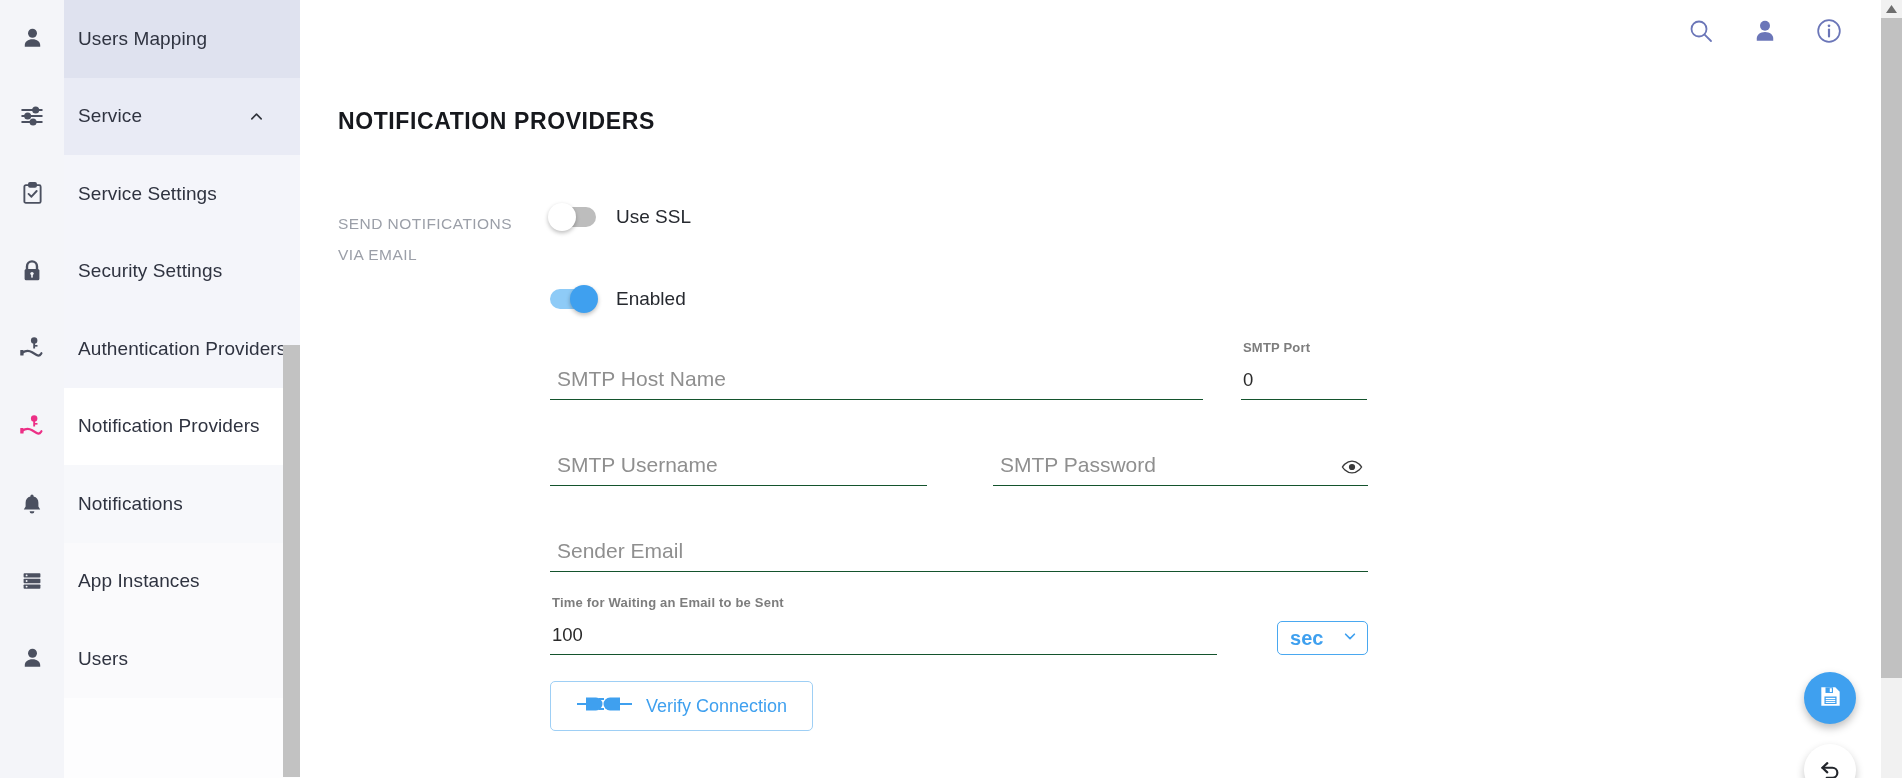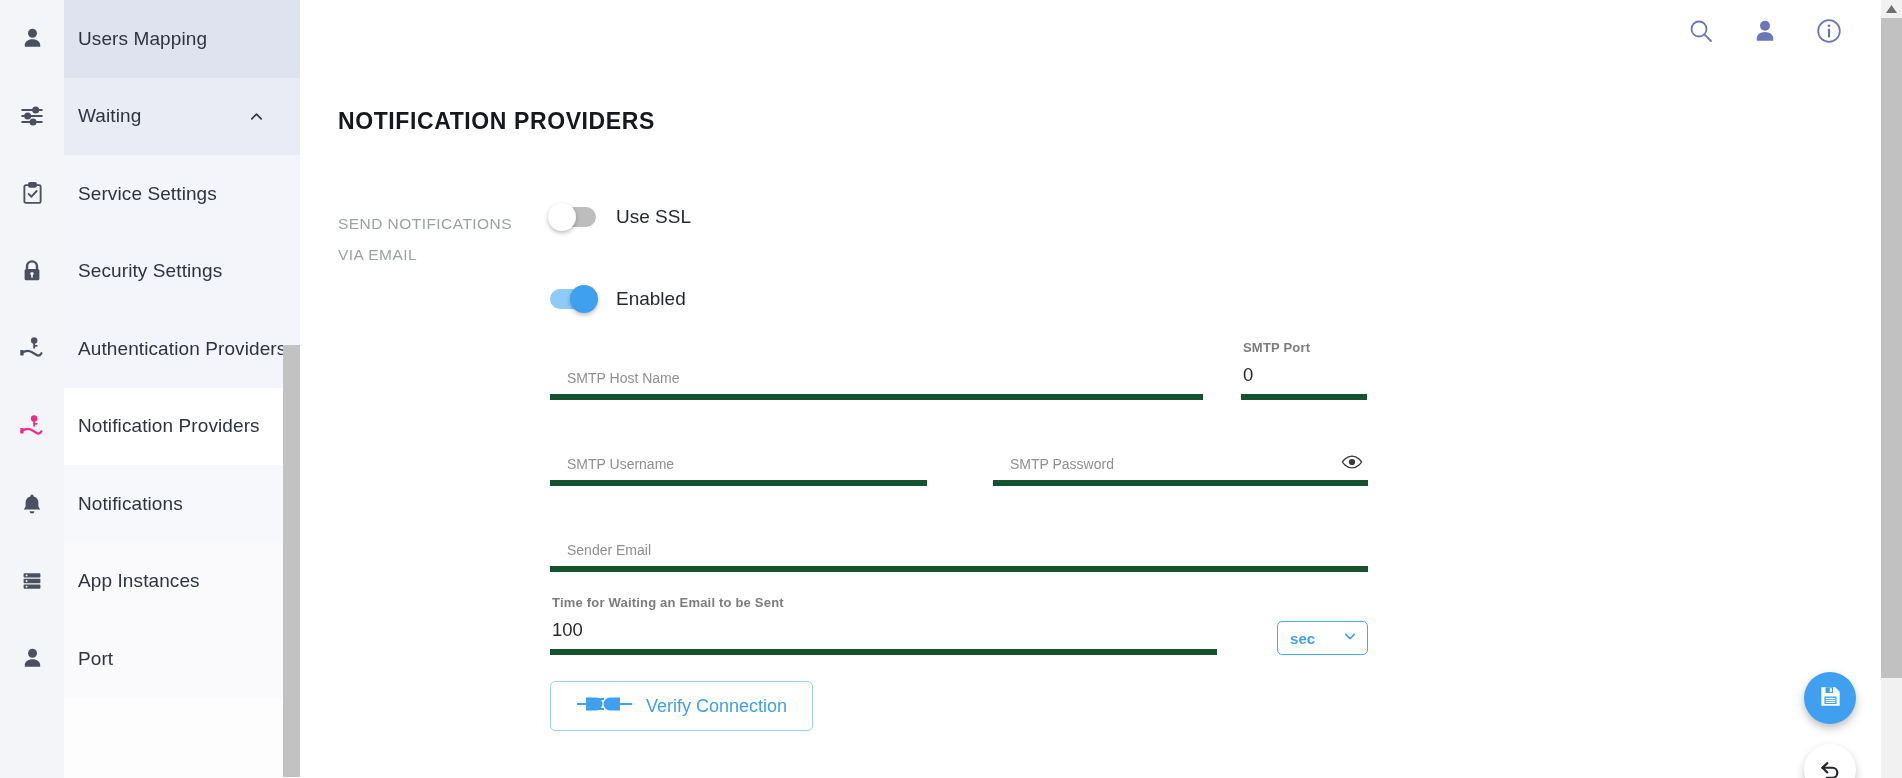--- a/index.html
+++ b/index.html
@@ -207,28 +207,28 @@
   .toggle-text {
     margin-left: 20px;
     font-size: 19px;
     color: #26292f;
   }
 
   
   .row { display: flex; align-items: flex-end; }
   .field {
     position: relative;
-    border-bottom: 6px solid #14532d;
+    border-bottom: 1px solid #14532d;
     height: 40px;
   }
   .field .ph {
     position: absolute;
-    left: 17px;
+    left: 7px;
     bottom: 8px;
-    font-size: 14px;
+    font-size: 21px;
     color: #8f8f8f;
     pointer-events: none;
   }
   .field .val {
     position: absolute;
     left: 2px;
     bottom: 8px;
     font-size: 18.5px;
     color: #2b2b2b;
   }
@@ -281,21 +281,21 @@
     border: 1px solid #4aa8f0;
     border-radius: 5px;
     display: flex;
     align-items: center;
     justify-content: space-between;
     padding: 0 10px 0 12px;
     cursor: pointer;
     background: #fff;
   }
   .unit-select .unit-text {
-    font-size: 15px;
+    font-size: 20px;
     font-weight: bold;
     color: #3fa0ef;
   }
 
   .verify-btn {
     margin-top: 26px;
     width: 263px;
     height: 50px;
     border: 1px solid #9ecff5;
     border-radius: 5px;
@@ -387,21 +387,21 @@
           <span class="nav-icon">
             <svg width="26" height="26" viewBox="0 0 24 24" fill="none" stroke="#4b5060" stroke-width="1.9" stroke-linecap="round">
         <line x1="3" y1="6.4" x2="21" y2="6.4"></line>
               <circle cx="15.4" cy="6.4" r="2.3" fill="#4b5060"></circle>
         <line x1="3" y1="12" x2="21" y2="12"></line>
               <circle cx="8" cy="12" r="2.3" fill="#4b5060"></circle>
         <line x1="3" y1="17.6" x2="21" y2="17.6"></line>
               <circle cx="13" cy="17.6" r="2.3" fill="#4b5060"></circle>
             </svg>
           </span>
-          <span class="nav-label">Waiting</span>
+          <span class="nav-label">Service</span>
           <span class="nav-chevron">
             <svg width="15" height="15" viewBox="0 0 16 16" fill="none" stroke="#31343c" stroke-width="1.7">
     <path d="M3 10.5 L8 5.5 L13 10.5" stroke-linecap="round" stroke-linejoin="round"></path>
             </svg>
           </span>
         </div>
         <div class="nav-item tint-c">
           <div class="rowtint"></div>
           <span class="nav-icon">
             <svg width="25" height="25" viewBox="0 0 24 24" fill="none" stroke="#4b5060" stroke-width="1.8">
@@ -475,21 +475,21 @@
           <span class="nav-label">App Instances</span>
         </div>
         <div class="nav-item tint-f">
           <div class="rowtint"></div>
           <span class="nav-icon">
             <svg width="25" height="25" viewBox="0 0 24 24" fill="#4b5060">
         <circle cx="12" cy="7" r="4.3"></circle>
         <path d="M12 12.6c-4.3 0-7.4 2.5-7.4 5.7V20h14.8v-1.7c0-3.2-3.1-5.7-7.4-5.7z"></path>
             </svg>
           </span>
-          <span class="nav-label">Port</span>
+          <span class="nav-label">Users</span>
         </div>
       </nav>
 
     <div class="sidebar-scroll-track"></div>
     <div class="sidebar-scroll"></div>
   </aside>
 
   <section class="main">
 
     <div class="topbar">

